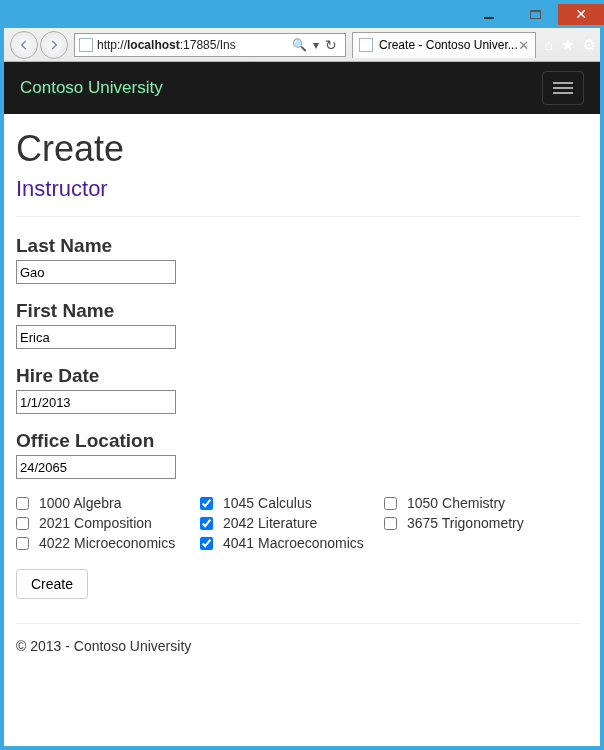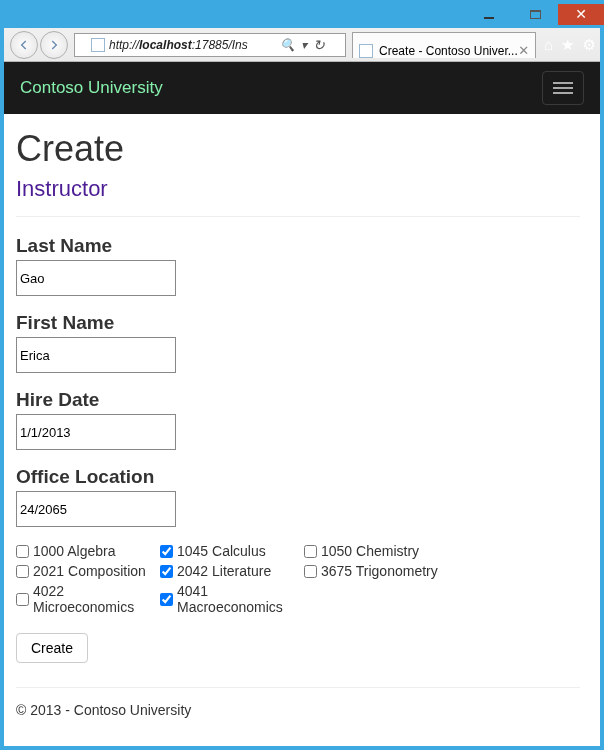--- a/index.html
+++ b/index.html
@@ -53,40 +53,39 @@
     color:#6d8db1;
   }
   .nav-circle svg { width:14px; height:14px; }
   .url-box {
     flex: 1;
     height: 24px;
     background: #fff;
     border: 1px solid #9c9c9c;
     display: flex;
     align-items: center;
-    padding: 0 16px;
+    padding: 0 4px;
     font-size: 12px;
     margin: 0 4px;
     overflow: hidden;
-    font-style: italic;
   }
   .url-box .page-icon {
     width:14px;height:14px;border:1px solid #9bb8d3;margin-right:4px;background:#fff;
   }
   .url-text { white-space:nowrap; color:#222; }
   .url-host { font-weight: 600; }
   .url-right { display:flex; align-items:center; gap:6px; margin-left:auto;}
   .reload { width:16px; font-size:14px; color:#555;}
   .tab {
     width: 184px; height:26px;
     background:#fcfcfc;
     border:1px solid #a0a0a0; border-bottom:none;
     border-radius:1px 1px 0 0;
-    display:flex; align-items:flex-end;
-    padding:0 6px;
+    display:flex; align-items:center;
+    padding:12px 6px;
     font-size:12px;
     overflow:hidden;
     white-space:nowrap;
   }
   .tab .page-icon { width:14px;height:14px;border:1px solid #9bb8d3;margin-right:6px;background:#fff;}
   .tab .tab-close { margin-left:auto; color:#888; font-size:13px;}
   .right-icons { display:flex; gap:8px; margin-left:6px;}
   .right-icons span { color:#fff; font-size:15px;}
   
   .page {
@@ -113,29 +112,29 @@
     align-items:center; justify-content:center; gap:3px;
   }
   .hamburger span { width:20px; height:2px; background:#aaa; display:block;}
   .content { padding: 14px 20px 18px 12px; color:#333;}
   h1.page-title { font-size:36px; font-weight:400; color:#333; margin-bottom:6px;}
   h3.page-subtitle { font-size:22px; font-weight:400; color:#4c1d95; margin-bottom:14px;}
   hr.rule { border:none; border-top:1px solid #eee; margin:4px 0 18px 0;}
   .form-group { margin-bottom:16px;}
   .form-group label { font-weight:700; display:block; margin-bottom:3px; font-size:19px;}
   .form-group input[type=text] {
-    width:160px; height:36px;
+    width:160px; height:24px;
     border:1px solid #888;
     padding:1px 3px;
     font-size:13px;
     font-family: Arial, sans-serif;
   }
   .course-grid { margin-top:4px; }
   .course-row { display:flex; margin-bottom:4px;}
-  .course-cell { display:flex; align-items:center; width:144px; font-size:14px; gap:4px;}
+  .course-cell { display:flex; align-items:center; width:184px; font-size:14px; gap:10px;}
   .course-cell input[type=checkbox]{ width:13px; height:13px;}
   .btn {
     display:inline-block;
     border:1px solid #ccc;
     background:#fff;
     border-radius:4px;
     padding:6px 14px;
     font-size:14px;
     margin-top:14px;
     cursor:pointer;

